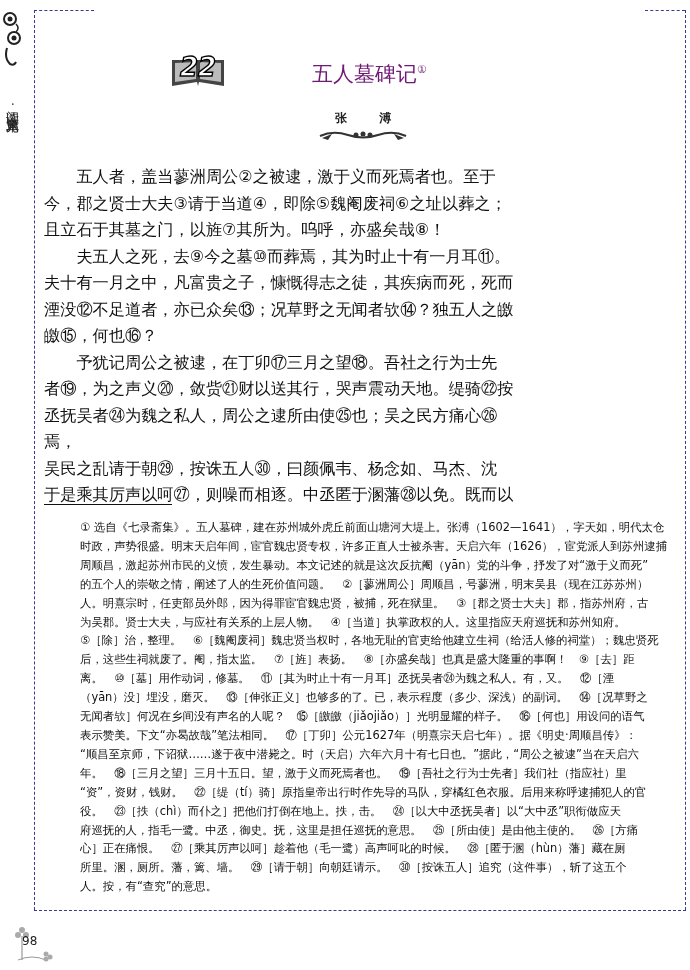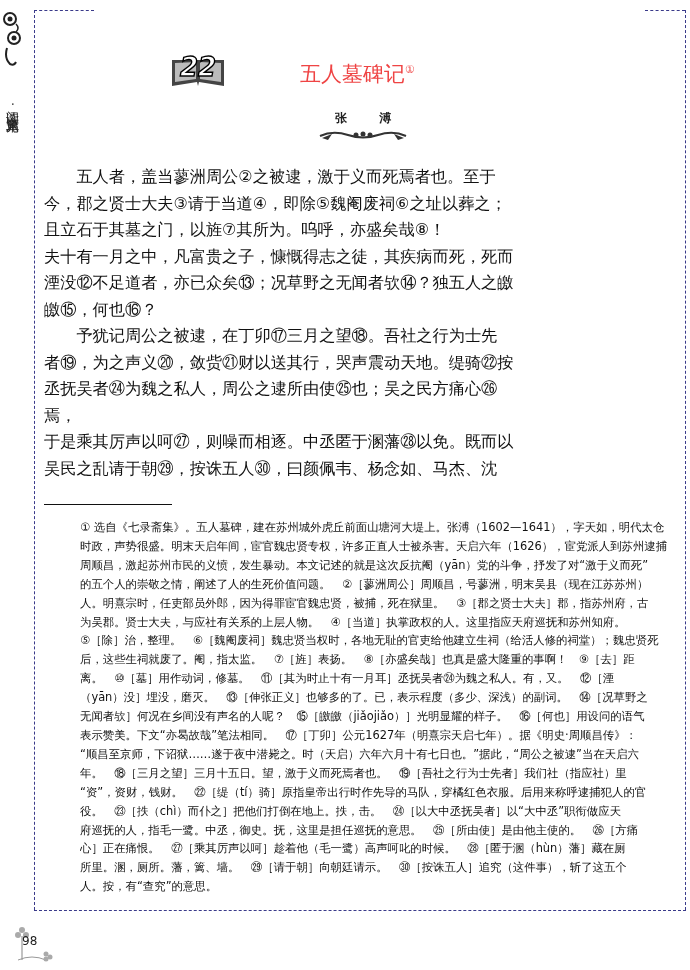--- a/index.html
+++ b/index.html
@@ -5,21 +5,21 @@
   html,body{margin:0;padding:0;}
   body{width:690px;height:970px;background:#fff;position:relative;overflow:hidden;font-family:"DejaVu Sans","Liberation Sans",sans-serif;color:#111;}
   .left-border{position:absolute;left:34px;top:10px;width:0;height:900px;border-left:1px dashed #3a3a8a;}
   .right-border{position:absolute;left:685px;top:10px;width:0;height:900px;border-left:1px dashed #3a3a8a;}
   .top-left-dash{position:absolute;left:34px;top:10px;width:60px;border-top:1px dashed #3a3a8a;}
   .top-right-dash{position:absolute;left:645px;top:10px;width:40px;border-top:1px dashed #3a3a8a;}
   .bottom-dash{position:absolute;left:34px;top:910px;width:652px;border-top:1px dashed #3a3a8a;}
   .ornament{position:absolute;left:2px;top:10px;width:24px;height:56px;}
   .side-label{position:absolute;left:4px;top:100px;width:16px;font-size:13px;line-height:15px;text-align:center;color:#222;writing-mode:vertical-rl;letter-spacing:1px;}
   .lesson-badge{position:absolute;left:170px;top:52px;width:56px;height:36px;}
-  .title{position:absolute;left:300px;top:60px;font-family:"DejaVu Serif","Liberation Serif",serif;font-size:21px;color:#ef4444;}
+  .title{position:absolute;left:312px;top:60px;font-family:"DejaVu Serif","Liberation Serif",serif;font-size:21px;color:#701a75;}
   .title sup{font-size:11px;vertical-align:super;}
   .author{position:absolute;left:335px;top:110px;font-size:12px;font-weight:bold;letter-spacing:14px;color:#222;}
   .author-deco{position:absolute;left:318px;top:128px;width:90px;height:14px;}
   .body{position:absolute;left:44px;top:164px;width:480px;font-size:16.2px;line-height:26.5px;color:#111;}
   .body p{margin:0;}
   .body p.indent{text-indent:2em;}
   .fn-rule{position:absolute;left:44px;top:504px;width:128px;border-top:1.5px solid #111;}
   .notes{position:absolute;left:80px;top:518px;width:620px;font-size:11.4px;line-height:18.9px;color:#111;text-align:justify;}
   .notes .nl{display:block;white-space:nowrap;overflow:hidden;}
   .page-num-wrap{position:absolute;left:12px;top:924px;width:44px;height:40px;}
@@ -59,28 +59,29 @@
   <path d="M4 10 L14 6 L10 12 Z M86 10 L76 6 L80 12 Z" fill="#333"></path>
   <circle cx="38" cy="7" r="2.5" fill="#333"></circle>
     <circle cx="45" cy="6" r="2.5" fill="#333"></circle>
     <circle cx="52" cy="7" r="2.5" fill="#333"></circle>
 </svg>
 
 <div class="body">
   <p class="indent">五人者，盖当蓼洲周公②之被逮，激于义而死焉者也。至于</p>
   <p>今，郡之贤士大夫③请于当道④，即除⑤魏阉废祠⑥之址以葬之；</p>
   <p>且立石于其墓之门，以旌⑦其所为。呜呼，亦盛矣哉⑧！</p>
+  <p class="indent">夫五人之死，去⑨今之墓⑩而葬焉，其为时止十有一月耳⑪。</p>
   <p>夫十有一月之中，凡富贵之子，慷慨得志之徒，其疾病而死，死而</p>
   <p>湮没⑫不足道者，亦已众矣⑬；况草野之无闻者欤⑭？独五人之皦</p>
   <p>皦⑮，何也⑯？</p>
   <p class="indent">予犹记周公之被逮，在丁卯⑰三月之望⑱。吾社之行为士先</p>
   <p>者⑲，为之声义⑳，敛赀㉑财以送其行，哭声震动天地。缇骑㉒按</p>
   <p>丞抚吴者㉔为魏之私人，周公之逮所由使㉕也；吴之民方痛心㉖焉，</p>
+  <p>吴民之乱请于朝㉙，按诛五人㉚，曰颜佩韦、杨念如、马杰、沈</p>
   <p>于是乘其厉声以呵㉗，则噪而相逐。中丞匿于溷藩㉘以免。既而以</p>
-  <p>吴民之乱请于朝㉙，按诛五人㉚，曰颜佩韦、杨念如、马杰、沈</p>
 </div>
 
 <div class="fn-rule"></div>
 
 <div class="notes">
   <span class="nl">① 选自《七录斋集》。五人墓碑，建在苏州城外虎丘前面山塘河大堤上。张溥（1602—1641），字天如，明代太仓</span>
   <span class="nl">时政，声势很盛。明末天启年间，宦官魏忠贤专权，许多正直人士被杀害。天启六年（1626），宦党派人到苏州逮捕</span>
   <span class="nl">周顺昌，激起苏州市民的义愤，发生暴动。本文记述的就是这次反抗阉（yān）党的斗争，抒发了对“激于义而死”</span>
   <span class="nl">的五个人的崇敬之情，阐述了人的生死价值问题。　②［蓼洲周公］周顺昌，号蓼洲，明末吴县（现在江苏苏州）</span>
   <span class="nl">人。明熹宗时，任吏部员外郎，因为得罪宦官魏忠贤，被捕，死在狱里。　③［郡之贤士大夫］郡，指苏州府，古</span>

